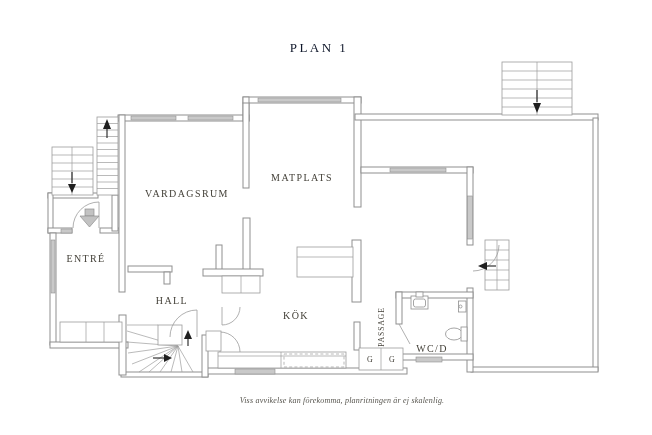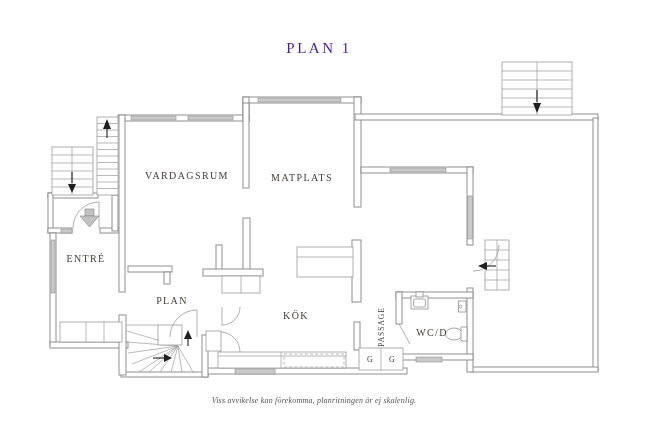--- a/index.html
+++ b/index.html
@@ -3,21 +3,21 @@
 <meta charset="utf-8">
 <style>
   html,body{margin:0;padding:0;background:#fff;}
   .stage{position:relative;width:652px;height:435px;background:#fff;overflow:hidden;
          font-family:"Liberation Serif", serif;}
   .stage svg{position:absolute;left:0;top:0;}
   .lbl{position:absolute;transform:translate(-50%,-50%);white-space:nowrap;
        color:var(--label_text,#45423a);font-size:10px;letter-spacing:1.4px;}
   .lbl.vert{transform:translate(-50%,-50%) rotate(-90deg);}
   .title{position:absolute;transform:translate(-50%,-50%);white-space:nowrap;
-         color:#4c1d95;font-size:15px;letter-spacing:2.5px;}
+         color:#0f172a;font-size:13px;letter-spacing:2.5px;}
   .caption{position:absolute;transform:translate(-50%,-50%);white-space:nowrap;
          color:#55534c;font-size:8px;font-style:italic;letter-spacing:.2px;}
   .g-lbl{font-size:8px;letter-spacing:0;}
   
   .w{fill:#fff;stroke:var(--wall_line,#8f8f8f);stroke-width:1;}
   .win{fill:var(--window_fill,#c9c9c9);stroke:var(--wall_line,#8f8f8f);stroke-width:.6;}
   .st{fill:#fff;stroke:var(--stair_line,#9c9c9c);stroke-width:.8;}
   .sl{stroke:var(--stair_line,#9c9c9c);stroke-width:.7;fill:none;}
   .cab{fill:#fff;stroke:var(--stair_line,#9c9c9c);stroke-width:.8;}
   .dash{fill:none;stroke:var(--stair_line,#9c9c9c);stroke-width:.7;stroke-dasharray:3 2.2;}
@@ -205,25 +205,25 @@
 
   <g>
     <rect class="fix" x="458.5" y="301" width="7.5" height="11"></rect>
     <circle class="fix" cx="460.5" cy="306.5" r="1.5"></circle>
   </g>
 
 </svg>
 
 <div class="title" style="left:319px;top:48px">PLAN 1</div>
 
-<div class="lbl" style="left:187px;top:175px">VARDAGSRUM</div>
+<div class="lbl" style="left:187px;top:193px">VARDAGSRUM</div>
 <div class="lbl" style="left:302px;top:177px">MATPLATS</div>
 <div class="lbl" style="left:86px;top:258px">ENTRÉ</div>
-<div class="lbl" style="left:172px;top:300px">PLAN</div>
+<div class="lbl" style="left:172px;top:300px">HALL</div>
 <div class="lbl" style="left:296px;top:315px">KÖK</div>
 <div class="lbl vert" style="left:381px;top:327px;font-size:7.5px;letter-spacing:1px">PASSAGE</div>
-<div class="lbl" style="left:432px;top:332px">WC/D</div>
+<div class="lbl" style="left:432px;top:348px">WC/D</div>
 <div class="lbl g-lbl" style="left:370px;top:359px">G</div>
 <div class="lbl g-lbl" style="left:392px;top:359px">G</div>
 
-<div class="caption" style="left:314px;top:400px">Viss avvikelse kan förekomma, planritningen är ej skalenlig.</div>
+<div class="caption" style="left:342px;top:400px">Viss avvikelse kan förekomma, planritningen är ej skalenlig.</div>
 
 </div>
 
 </body></html>

